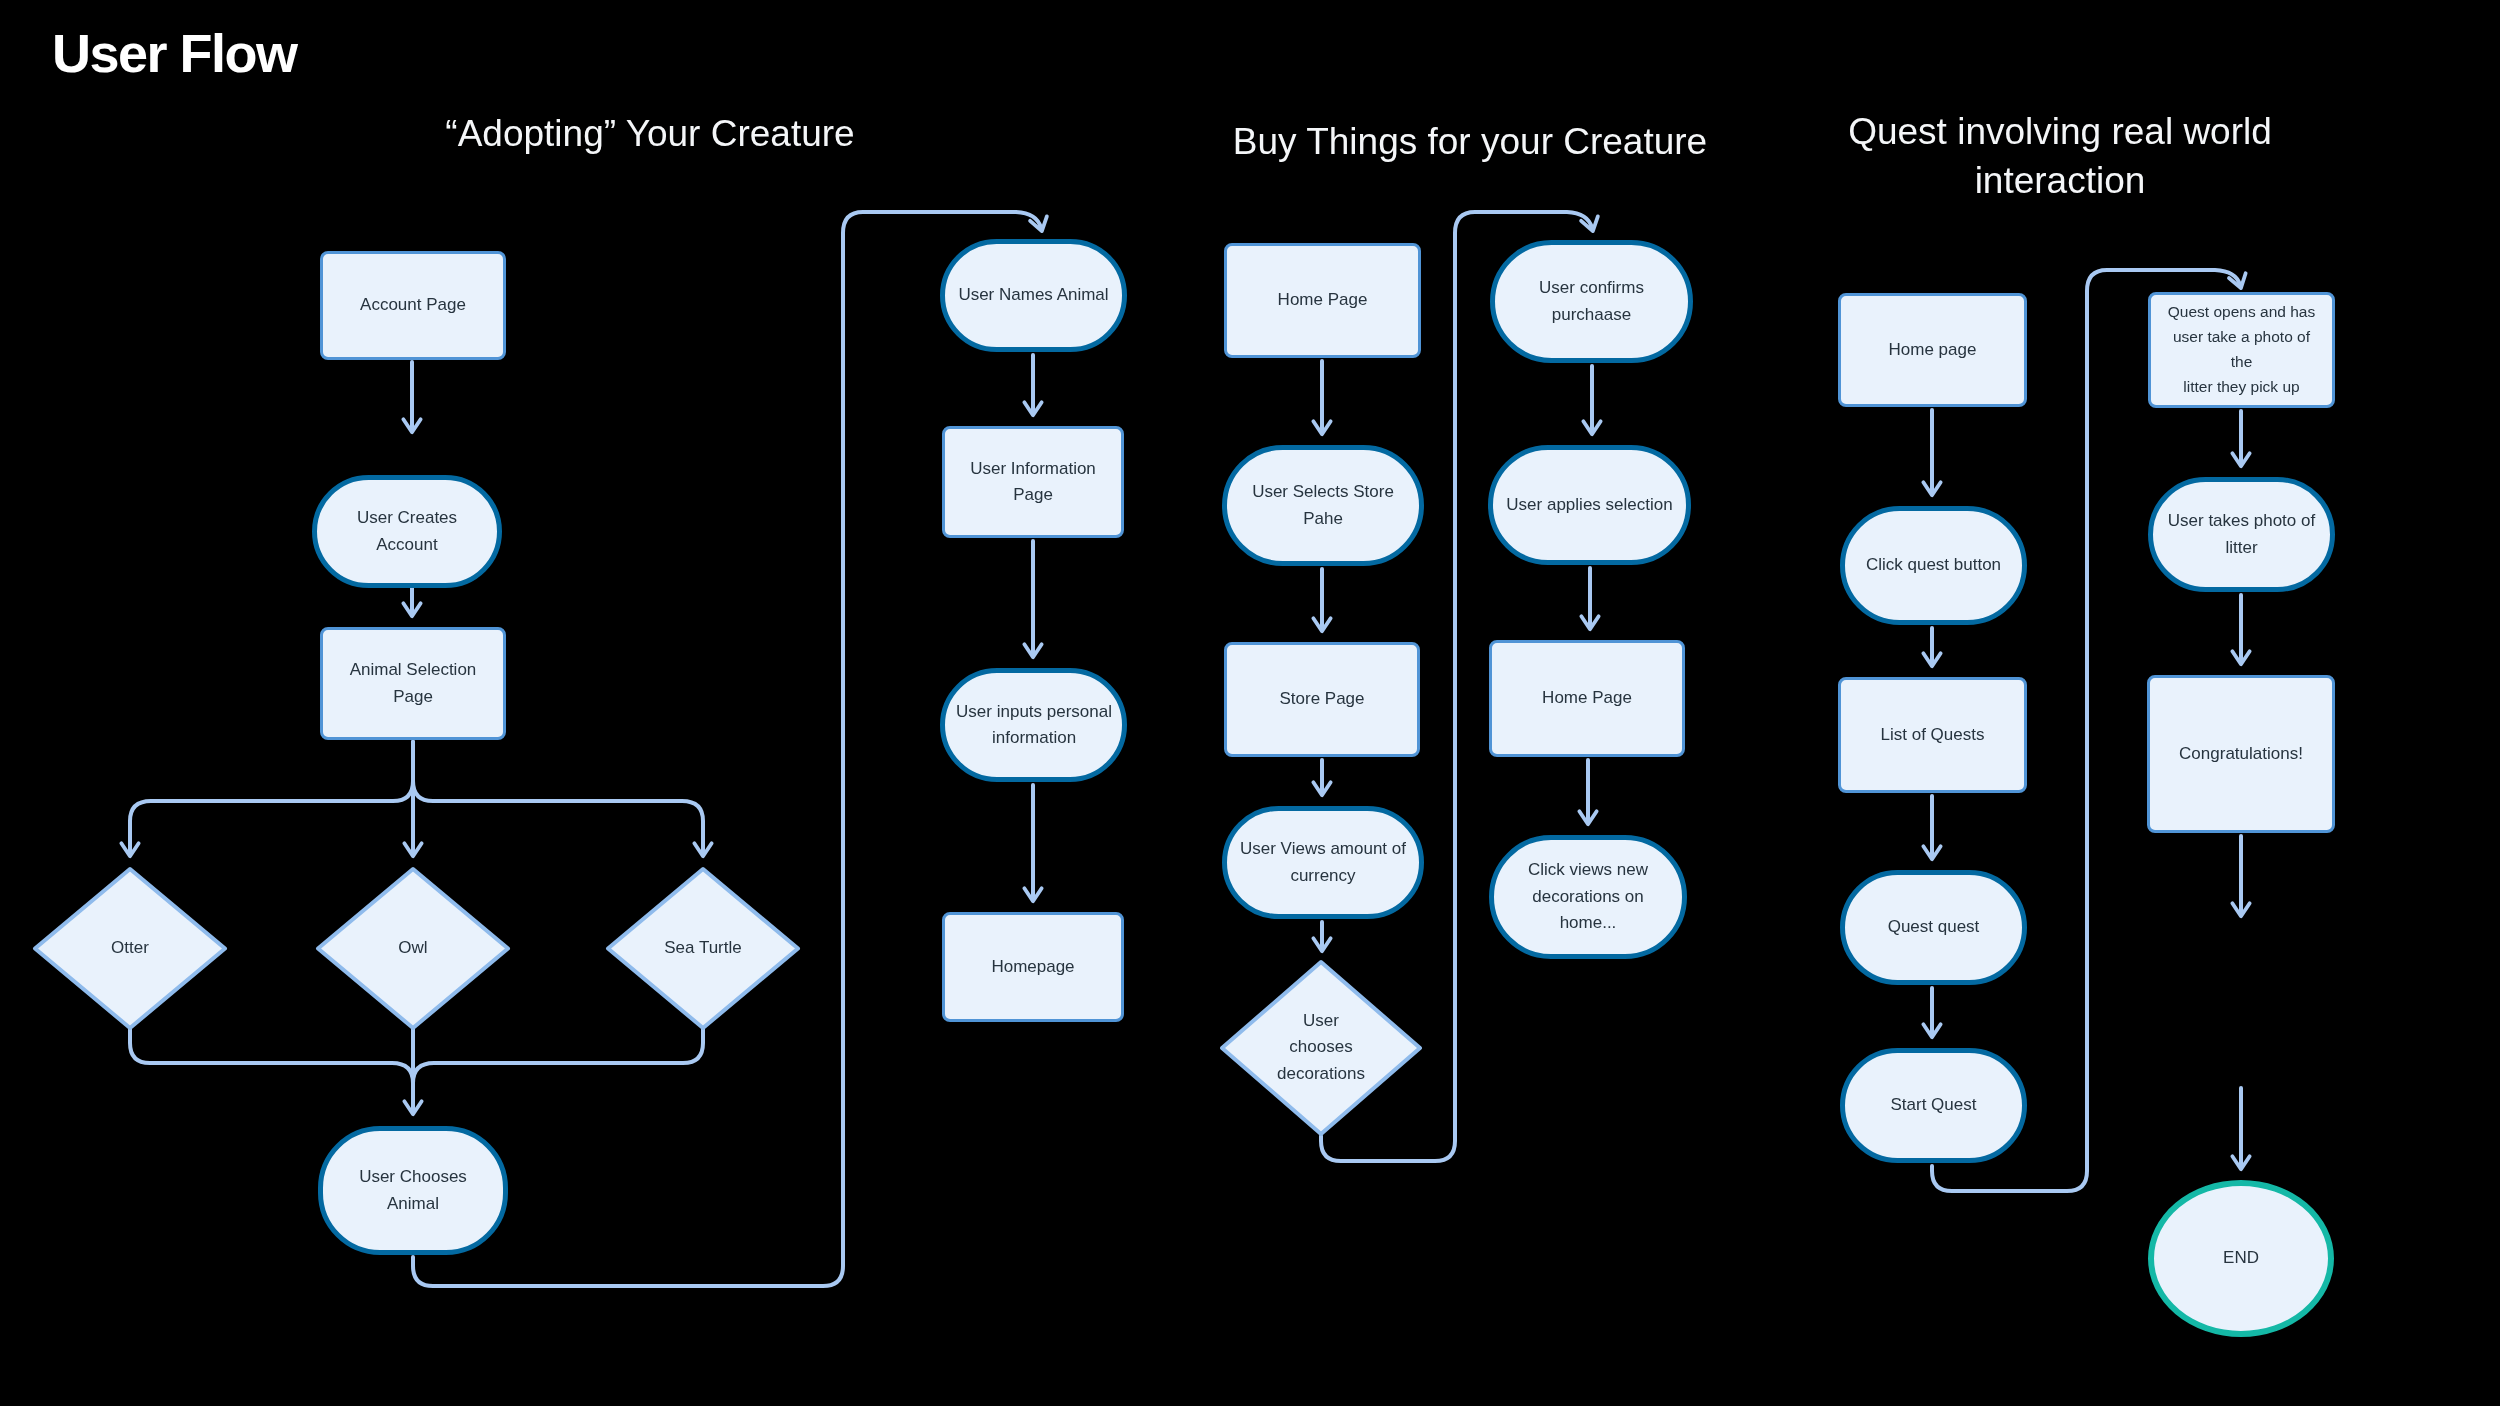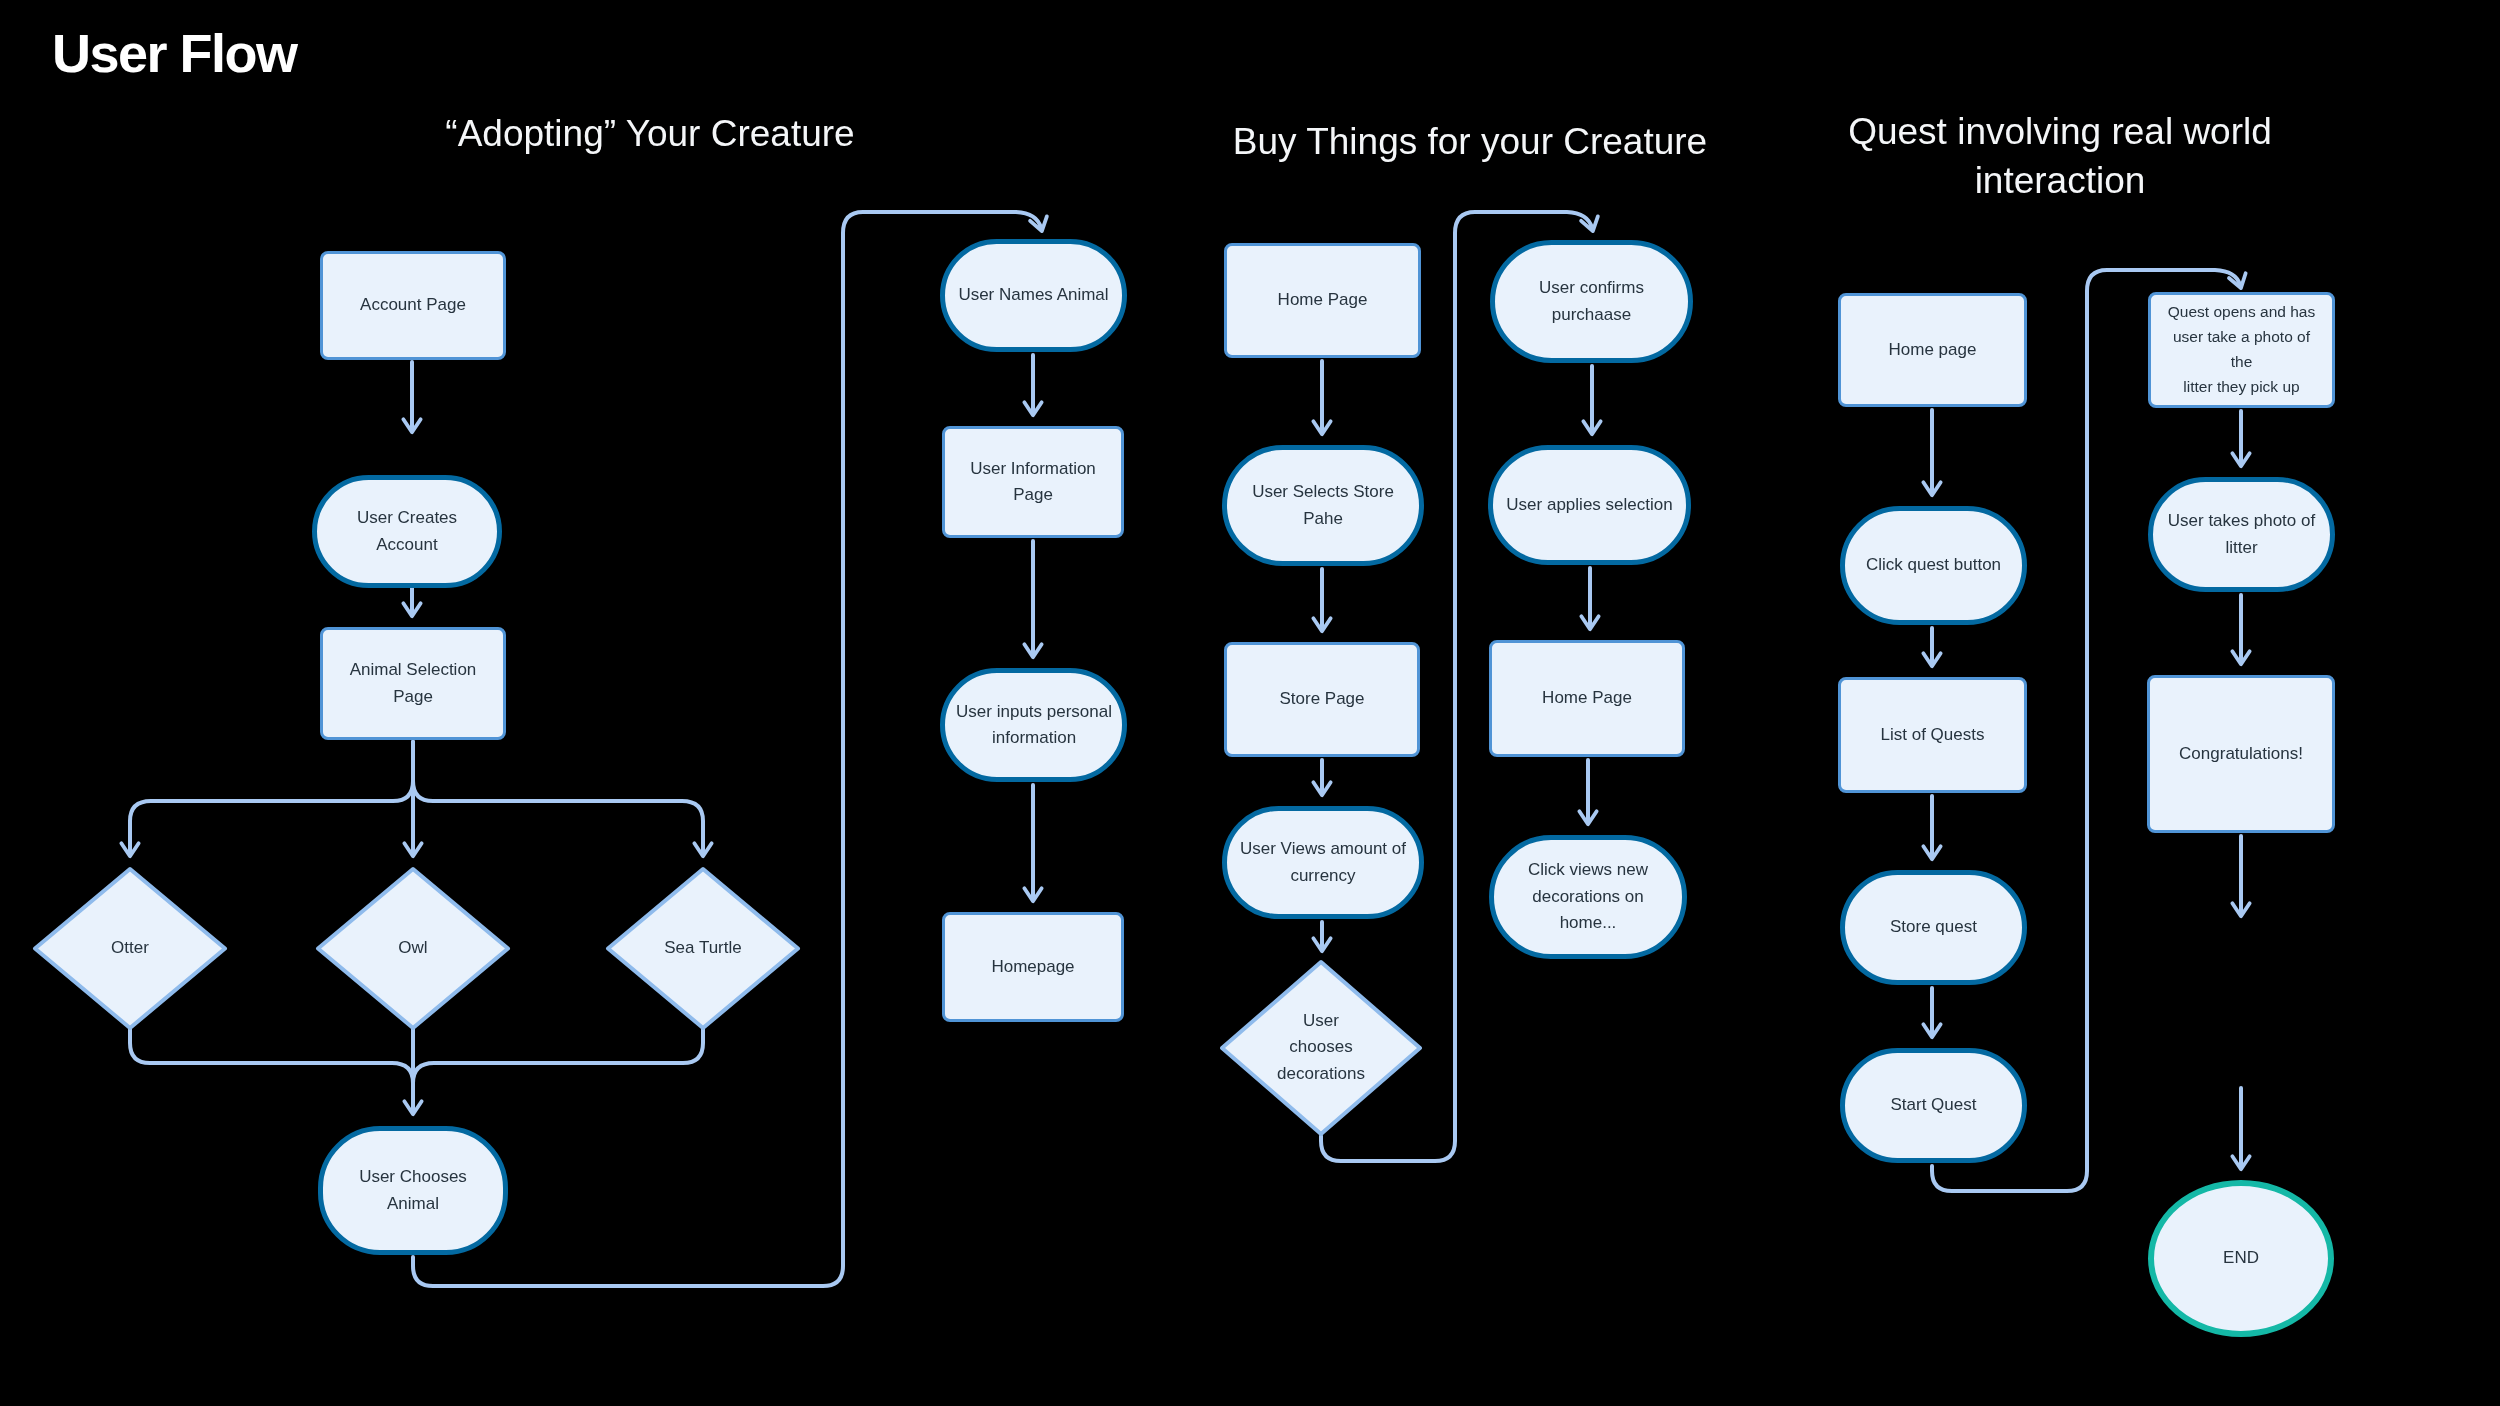--- a/index.html
+++ b/index.html
@@ -153,21 +153,21 @@
   <div class="node rect" style="left:1838px;top:293px;width:189px;height:114px;">
       <span class="label">Home page</span>
     </div>
   <div class="node stadium" style="left:1840px;top:506px;width:187px;height:119px;">
       <span class="label">Click quest button</span>
     </div>
   <div class="node rect" style="left:1838px;top:677px;width:189px;height:116px;">
       <span class="label">List of Quests</span>
     </div>
   <div class="node stadium" style="left:1840px;top:870px;width:187px;height:115px;">
-      <span class="label">Store quest</span>
+      <span class="label">Quest quest</span>
     </div>
   <div class="node stadium" style="left:1840px;top:1048px;width:187px;height:115px;">
       <span class="label">Start Quest</span>
     </div>
   <div class="node rect" style="left:2148px;top:292px;width:187px;height:116px;">
       <span class="label small">Quest opens and has
 user take a photo of the
 litter they pick up</span>
     </div>
   <div class="node stadium" style="left:2148px;top:477px;width:187px;height:115px;">

